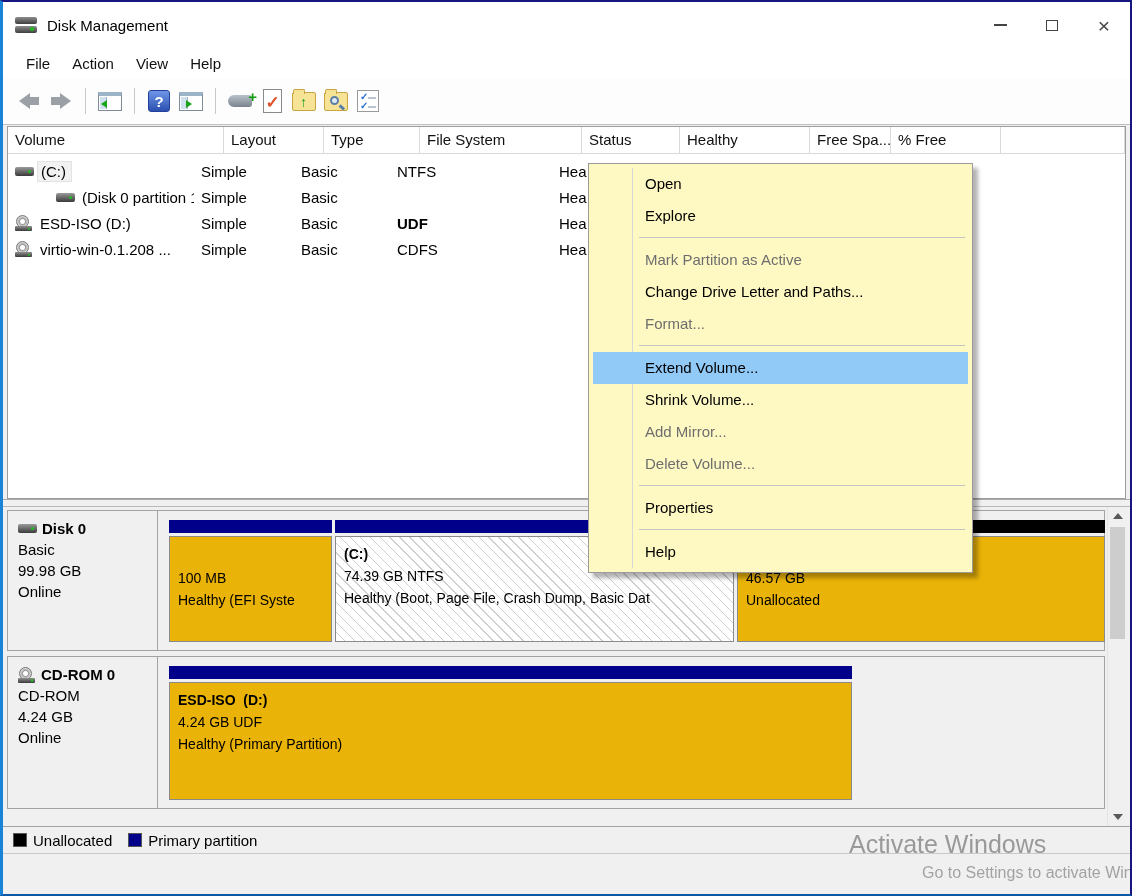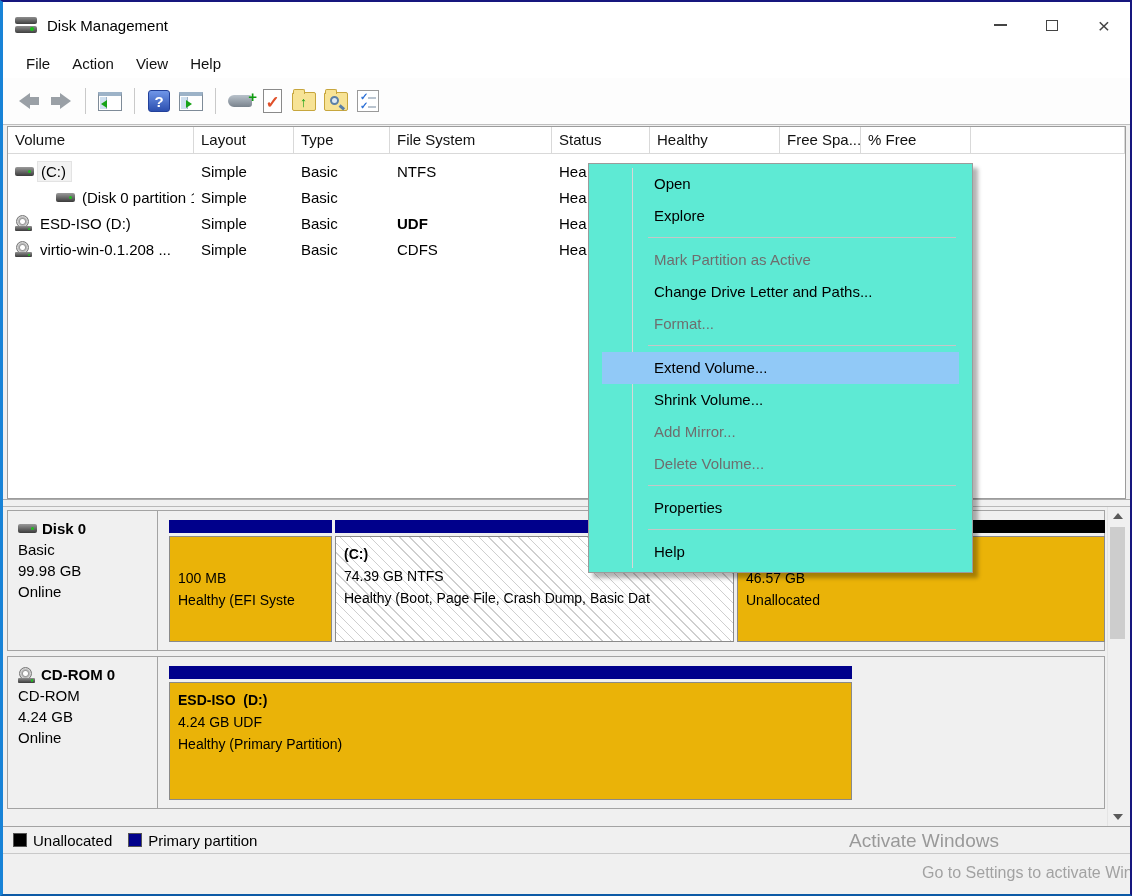--- a/index.html
+++ b/index.html
@@ -96,25 +96,25 @@
   .chev-down{ width:0;height:0;border-left:5px solid transparent;border-right:5px solid transparent;border-top:6px solid #5a5a5a; }
   .sc-thumb{ position:absolute; left:2px; width:15px; top:20px; height:112px; background:#CDCDCD; }
 
   
   .legendbar{ position:absolute; left:0; right:0; top:824px; height:28px; background:#F0F0F0; border-top:1px solid #A3A3A3; border-bottom:1px solid #C9C9C9; display:flex; align-items:center; padding-left:10px; gap:16px; }
   .lg-item{ display:flex; align-items:center; gap:6px; font-size:15px; color:#000; }
   .lg-swatch{ width:14px; height:14px; border:1px solid #555; }
   .statusbar{ position:absolute; left:0; right:0; top:853px; bottom:0; background:#F0F0F0; }
 
   
-  .wm1{ position:absolute; left:846px; top:828px; font-size:19px; color:#7d7d7d; opacity:.75; white-space:nowrap; z-index:40; }
+  .wm1{ position:absolute; left:846px; top:828px; font-size:25px; color:#7d7d7d; opacity:.75; white-space:nowrap; z-index:40; }
   .wm2{ position:absolute; left:919px; top:862px; font-size:16px; color:#8f8f8f; opacity:.8; white-space:nowrap; z-index:40; }
 
   
-  .ctxmenu{ position:absolute; left:585px; top:161px; width:385px; background:#5eead4; border:1px solid #9B9B9B; box-shadow:5px 5px 4px rgba(0,0,0,.30); z-index:50; padding:4px 13px; }
+  .ctxmenu{ position:absolute; left:585px; top:161px; width:385px; background:#fef9c3; border:1px solid #9B9B9B; box-shadow:5px 5px 4px rgba(0,0,0,.30); z-index:50; padding:4px 4px; }
   .ctxmenu:before{ content:""; position:absolute; left:43px; top:4px; bottom:4px; width:1px; background:#D7D7D7; }
   .mi{ position:relative; height:32px; line-height:32px; font-size:15px; color:#000; padding-left:52px; white-space:nowrap; }
   .mi.dis{ color:#6E6E6E; }
   .mi.hl{ background:#91C9F7; }
   .msep{ height:12px; position:relative; }
   .msep:after{ content:""; position:absolute; left:46px; right:3px; top:5px; height:1px; background:#C6C6C6; }
 </style>
 </head>
 <body>
 
@@ -199,21 +199,21 @@
           <span class="row1">✓</span>
           <span class="row2">✓</span>
           <div class="l1"></div>
           <div class="l2"></div>
         </div>
       </div>
   </div>
 
   <div class="listpane">
     <div class="lv-header" id="lvheader">
-        <div class="lv-h" style="width: 186px;">Volume</div>
+        <div class="lv-h" style="width: 216px;">Volume</div>
         <div class="lv-h" style="width: 100px;">Layout</div>
         <div class="lv-h" style="width: 96px;">Type</div>
         <div class="lv-h" style="width: 162px;">File System</div>
         <div class="lv-h" style="width: 98px;">Status</div>
         <div class="lv-h" style="width: 130px;">Healthy</div>
         <div class="lv-h" style="width: 81px;">Free Spa...</div>
         <div class="lv-h" style="width: 110px;">% Free</div>
         <div class="lv-h" style="width: auto; flex: 1 1 0%;"></div>
       </div>
     <div class="lv-rows" id="lvrows">

